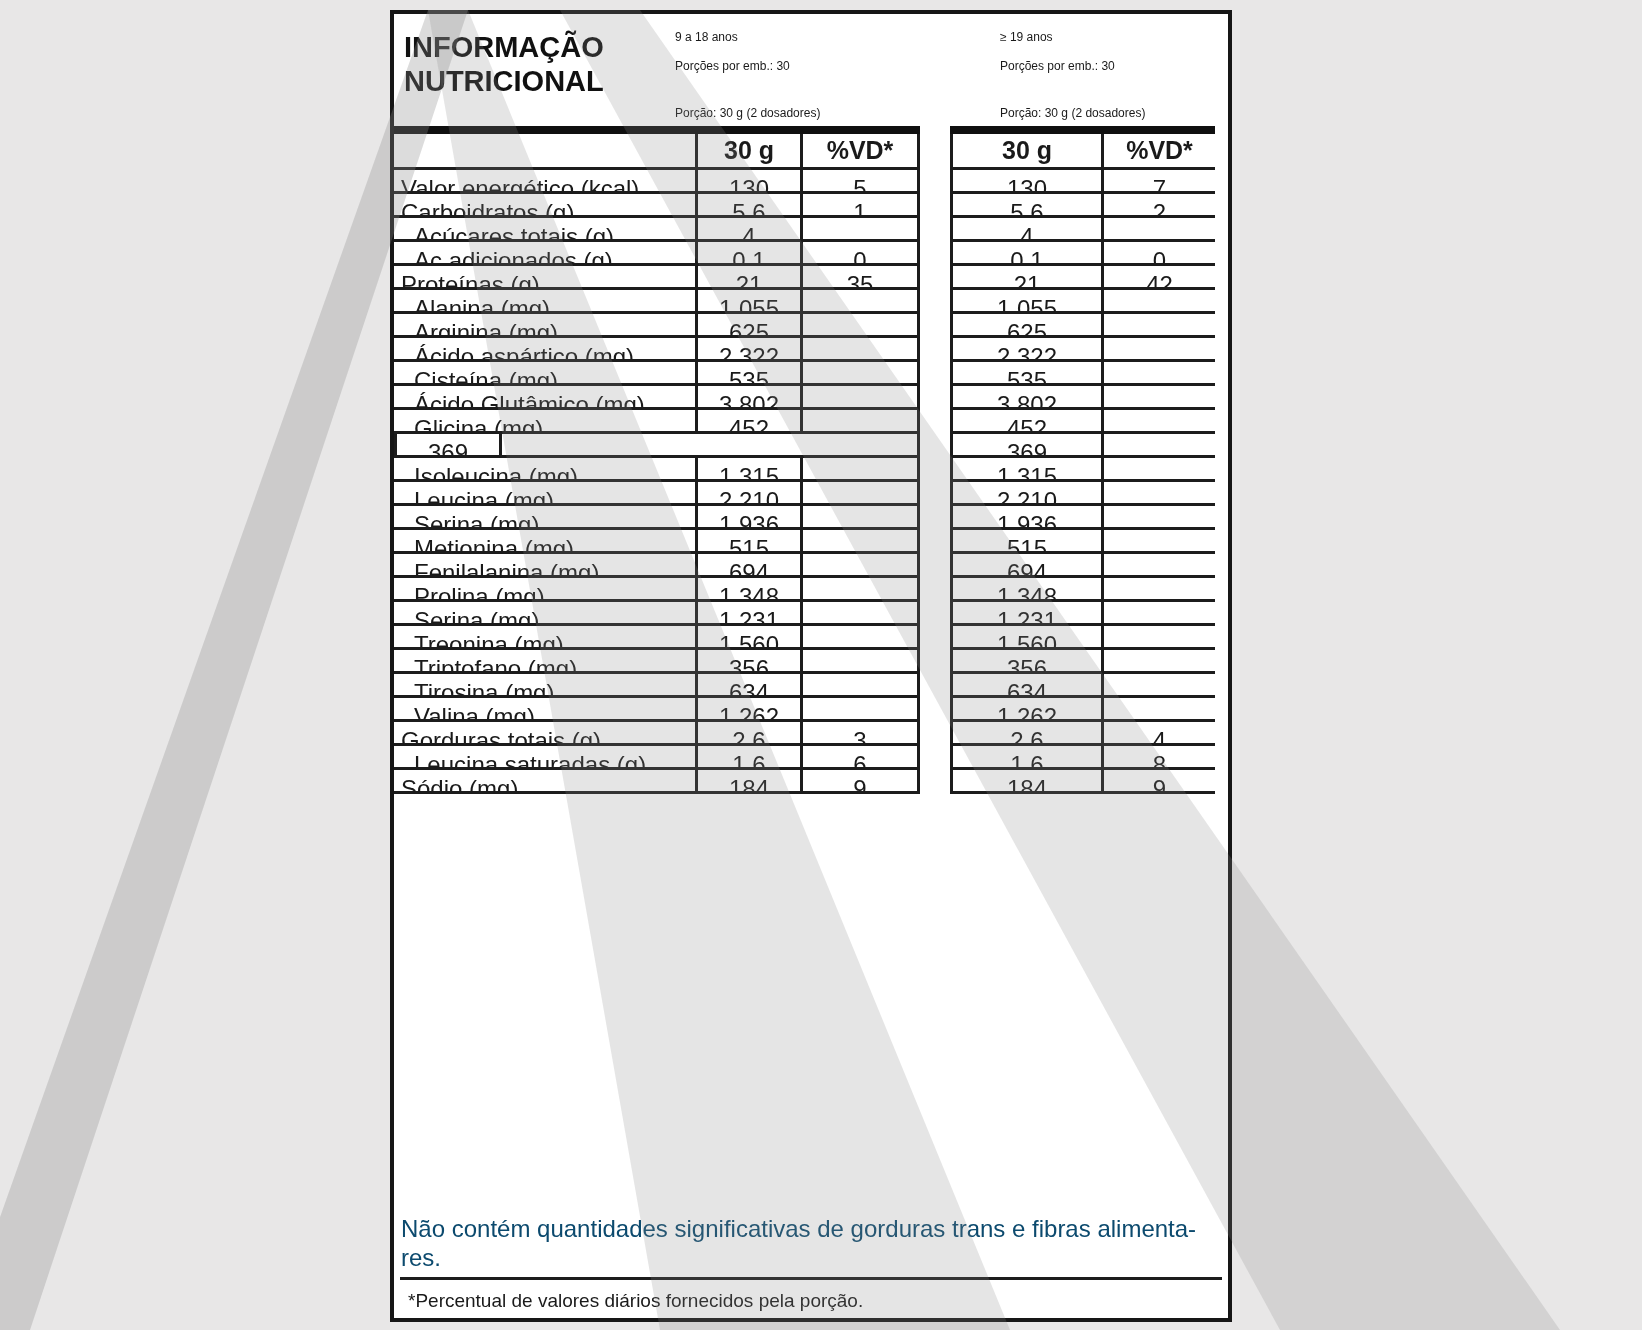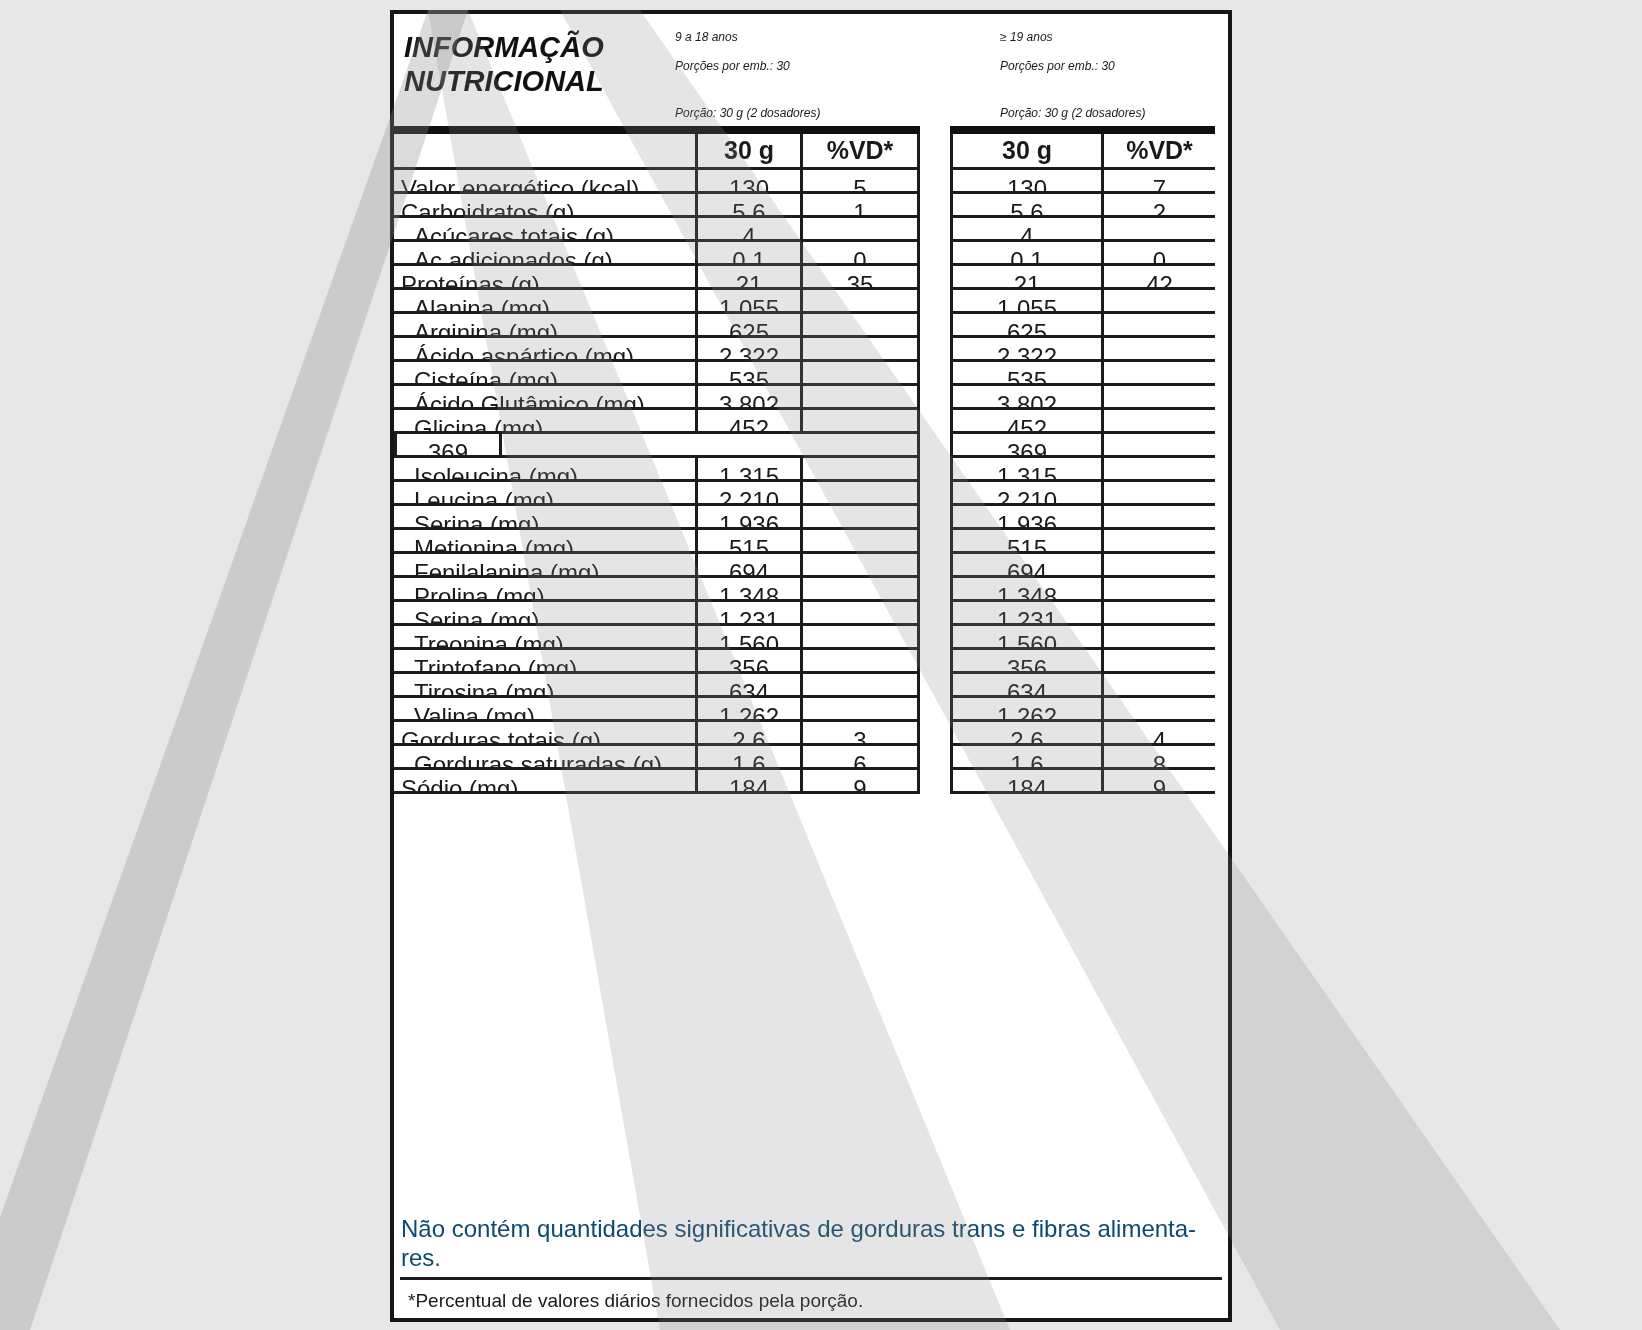--- a/index.html
+++ b/index.html
@@ -12,21 +12,21 @@
   .watermark {
     position:absolute; left:0; top:0; width:1642px; height:1330px;
     z-index:5; pointer-events:none;
   }
   .panel {
     position:absolute; left:390px; top:10px; width:842px; height:1312px;
     box-sizing:border-box; border:4px solid #161616; background:#ffffff;
     z-index:2;
   }
   
-  .hdr { position:absolute; left:0; top:0; width:834px; height:112px;font-style:italic; }
+  .hdr { position:absolute; left:0; top:0; width:834px; height:112px; }
   .title {
     position:absolute; left:10px; top:16px;
     font-size:29px; font-weight:bold; line-height:34px;
     white-space:pre-line; color:#111;
   }
   .group { position:absolute; top:12px; font-size:12px; line-height:22px; }
   .g1 { left:281px; }
   .g2 { left:606px; }
   .group .l1 { margin-bottom:7px; }
   .group .l2 { margin-bottom:25px; }
@@ -422,21 +422,21 @@
     </div>
     <div class="gapcol"></div>
     <div class="block2">
       <div class="cell c3">2,6</div>
       <div class="cell c4">4</div>
     </div>
   </div>
 
   <div class="row drow">
     <div class="block1">
-      <div class="cell lab indent">Gorduras saturadas (g)</div>
+      <div class="cell lab indent">Leucina saturadas (g)</div>
       <div class="cell c1">1,6</div>
       <div class="cell c2">6</div>
     </div>
     <div class="gapcol"></div>
     <div class="block2">
       <div class="cell c3">1,6</div>
       <div class="cell c4">8</div>
     </div>
   </div>
 

